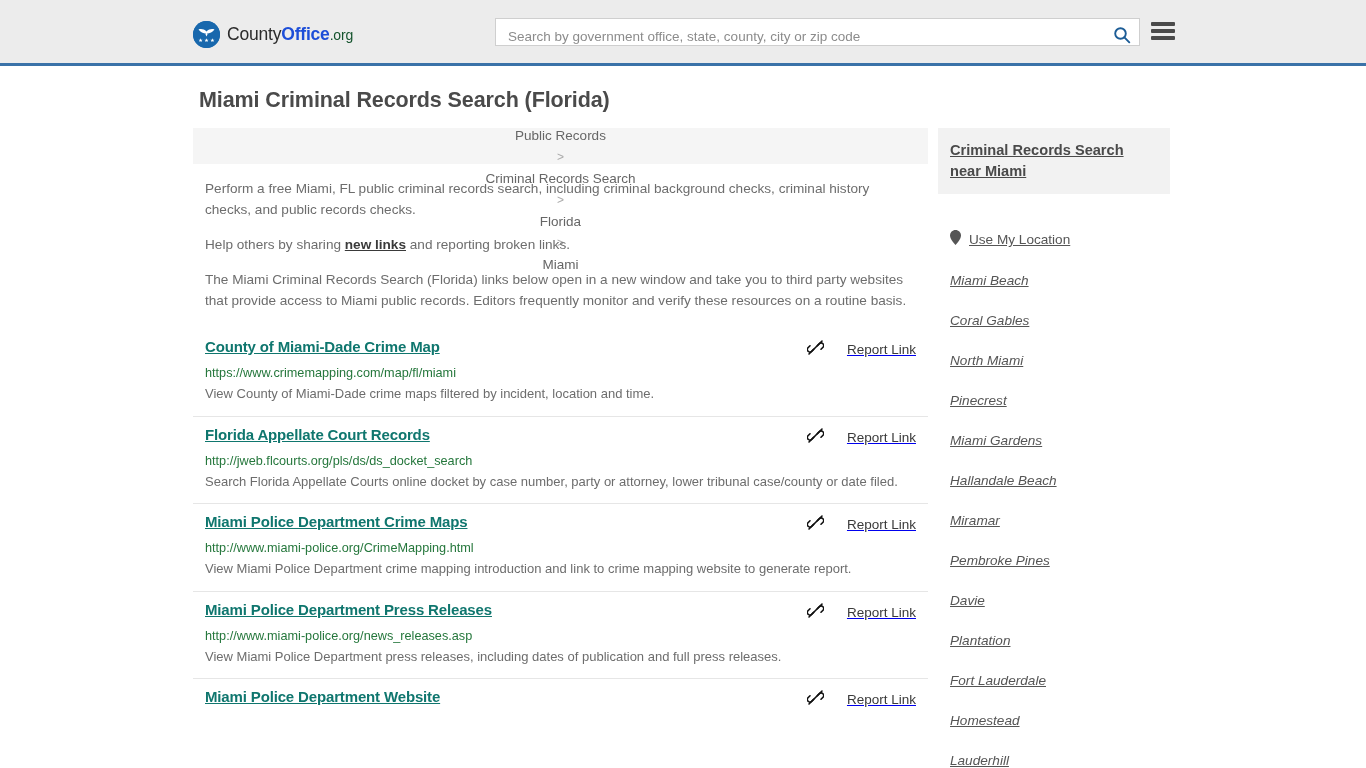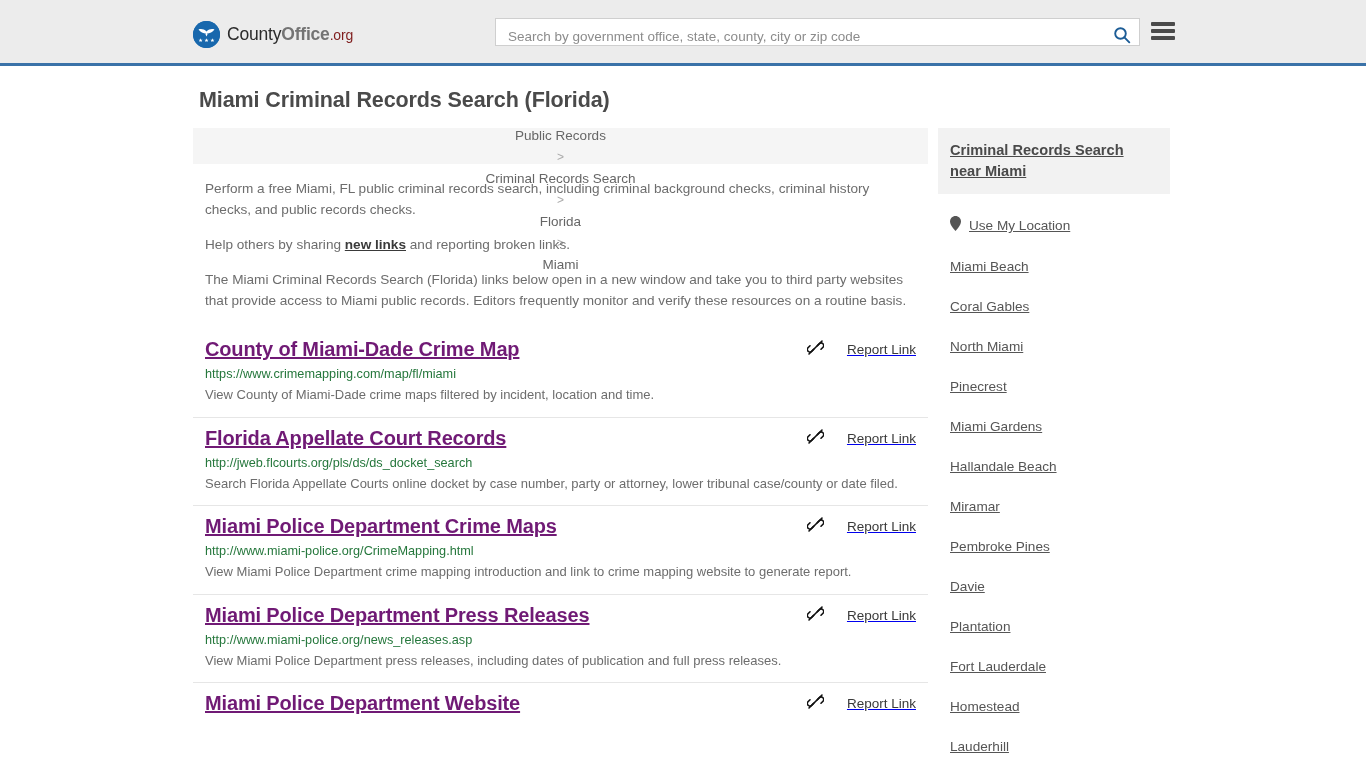--- a/index.html
+++ b/index.html
@@ -35,23 +35,23 @@
     border-radius: 50%;
     background: #1868ad;
     display: block;
   }
   .logo-text {
     font-size: 17.5px;
     letter-spacing: -0.2px;
     color: #2b2b2b;
     white-space: nowrap;
   }
-  .logo-text .b { color: #737373; font-weight: bold; }
+  .logo-text .b { color: #1d4ed8; font-weight: bold; }
   .logo-text .c { color: #2b2b2b; }
-  .logo-text .org { color: #7f1d1d; font-size: 14px; }
+  .logo-text .org { color: #14532d; font-size: 14px; }
 
   .search-box {
     position: absolute;
     left: 495px;
     top: 18px;
     width: 645px;
     height: 28px;
     background: #ffffff;
     border: 1px solid #cfcfcf;
     display: flex;
@@ -156,23 +156,23 @@
     border-top: 1px solid #e6e6e6;
     position: relative;
   }
   .result:first-child { border-top: none; }
   .result-head {
     display: flex;
     align-items: flex-start;
     justify-content: space-between;
   }
   .result-title {
-    font-size: 20px;
+    font-size: 15px;
     font-weight: bold;
-    color: #701a75;
+    color: #0f766e;
     text-decoration: underline;
     letter-spacing: -0.15px;
   }
   .report-link {
     display: flex;
     align-items: center;
     gap: 23px;
     white-space: nowrap;
     margin-left: 16px;
     margin-top: 1px;
@@ -209,33 +209,33 @@
     font-weight: bold;
     color: #4a4a4a;
     line-height: 1.42;
     text-decoration: underline;
   }
   .loc-row {
     display: flex;
     align-items: center;
     gap: 8px;
     padding: 0 12px;
-    margin-top: 22px;
+    margin-top: 36px;
   }
   .loc-row a {
     font-size: 13.6px;
     color: #555;
     text-decoration: underline;
   }
   .city-list {
     list-style: none;
     margin: 0;
     padding: 0 12px;
   }
-  .city-list li { margin-top: 22px; }
+  .city-list li { margin-top: 22px; font-style: italic; }
   .city-list a {
     font-size: 13.6px;
     color: #555;
     text-decoration: underline;
   }
 </style>
 </head>
 <body>
 
 <div class="site-header">

